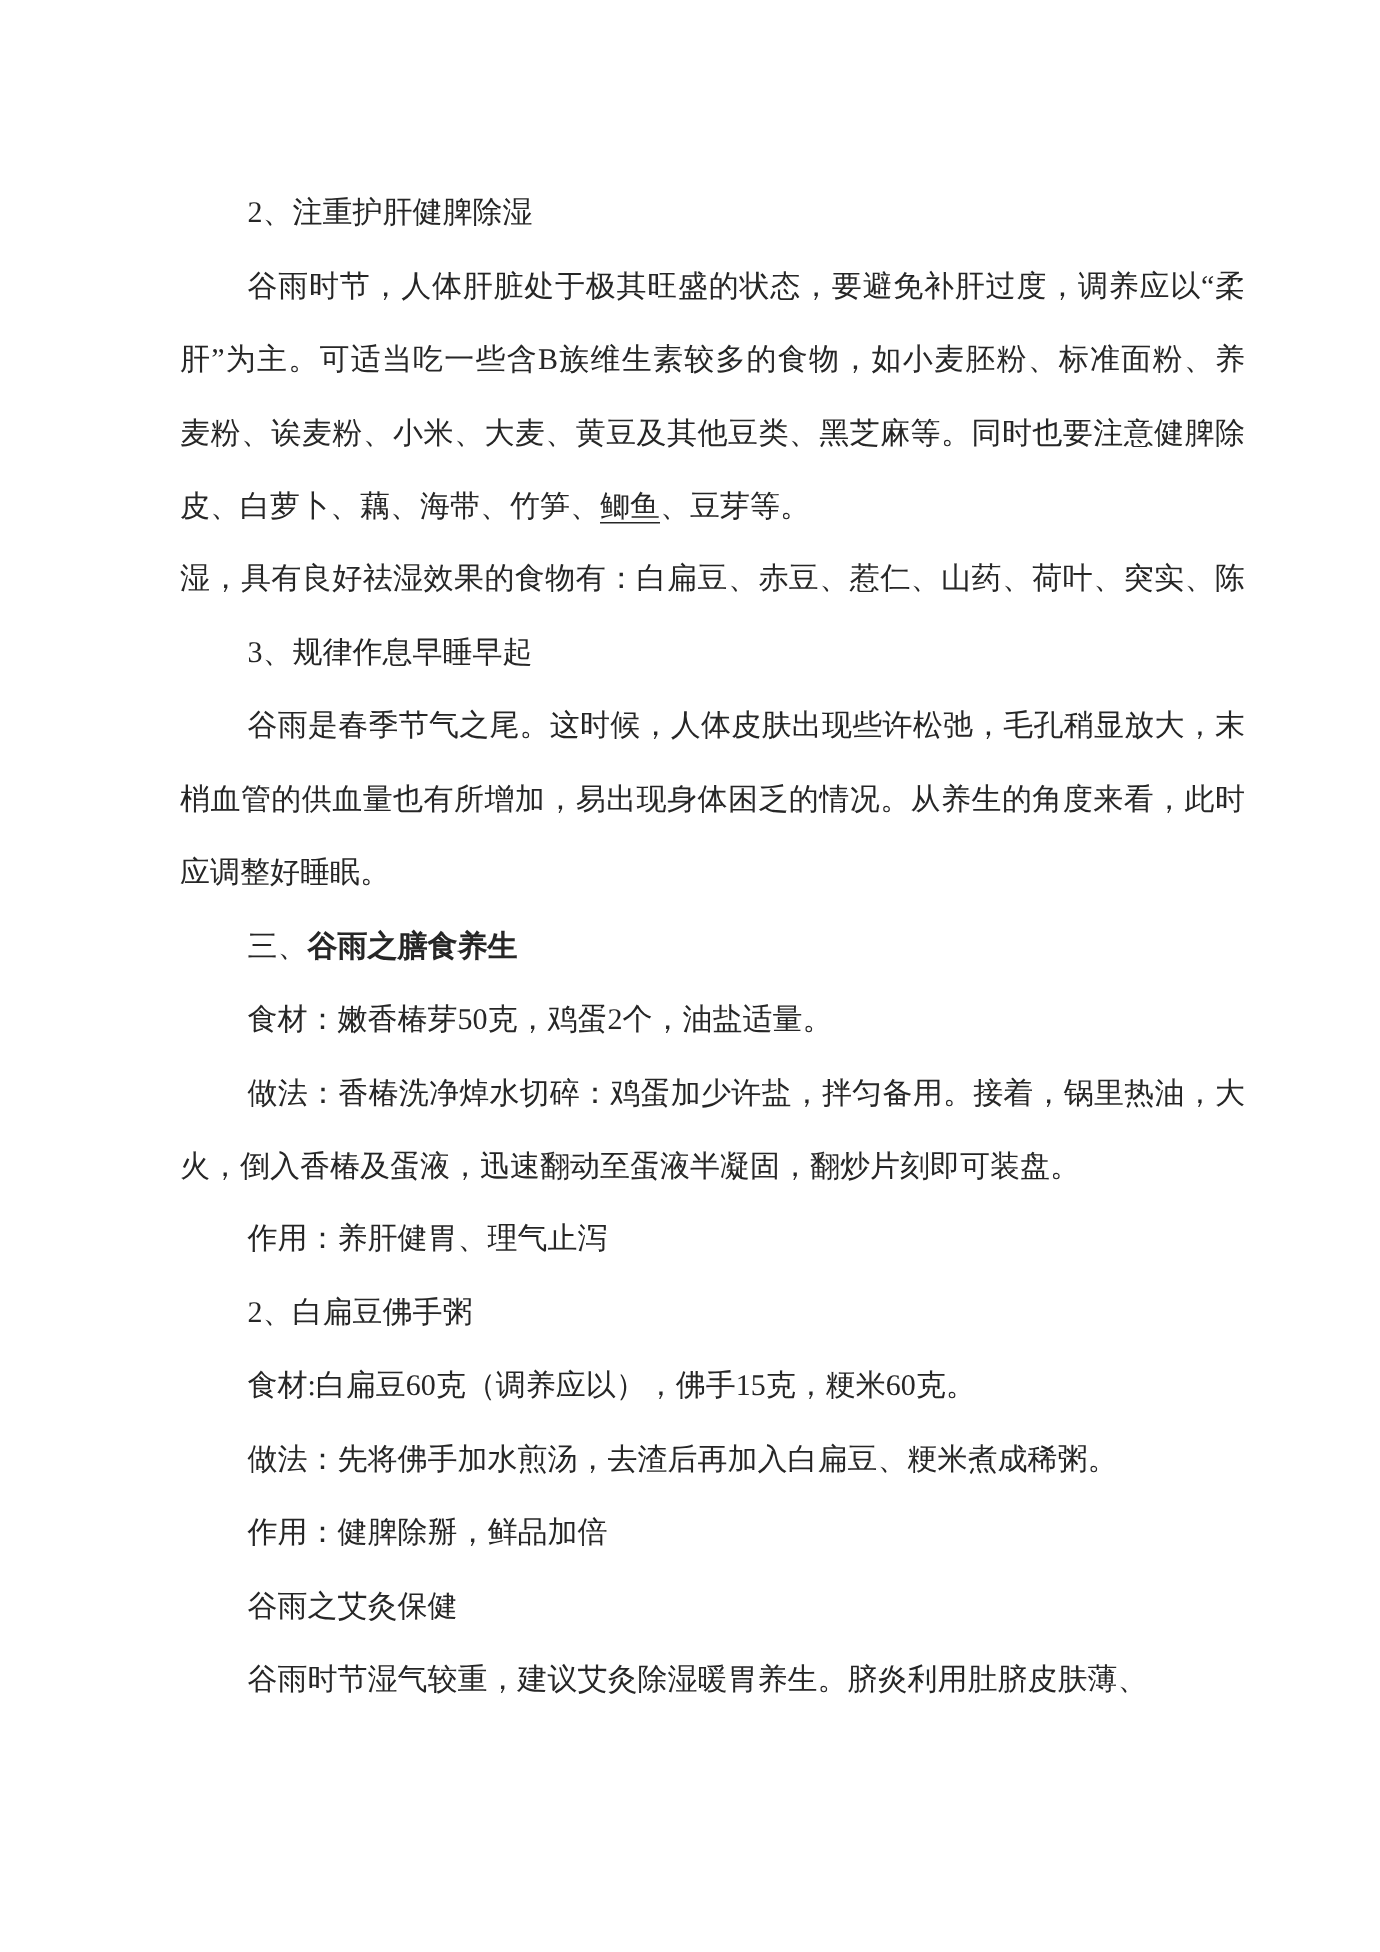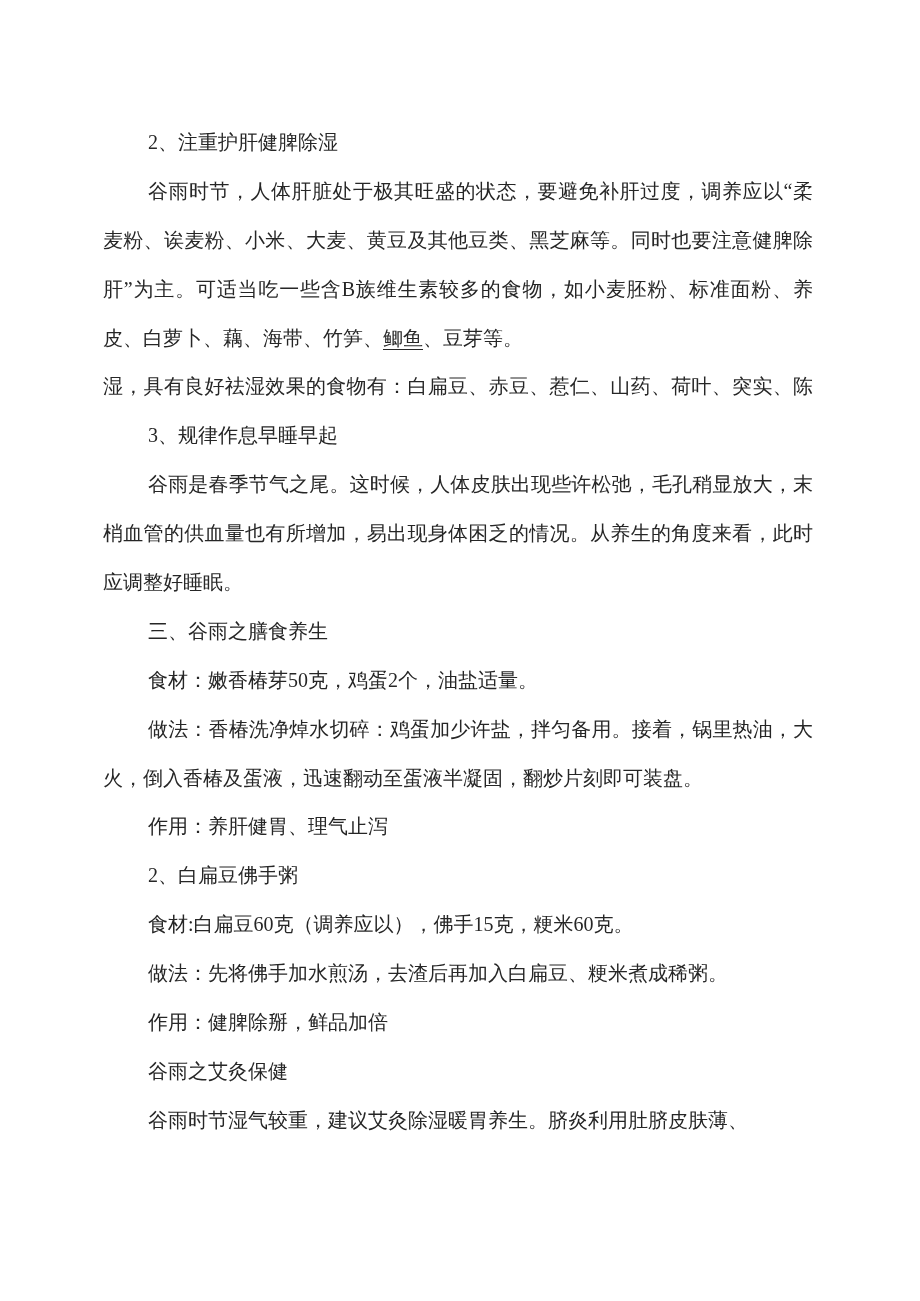--- a/index.html
+++ b/index.html
@@ -9,59 +9,59 @@
   }
   .page {
     position: relative;
     width: 920px;
     height: 1301px;
     background: #ffffff;
     overflow: hidden;
   }
   .doc {
     position: absolute;
-    left: 103px;
+    left: 120px;
     top: 118px;
     width: 710px;
     font-family: "Liberation Serif", "DejaVu Serif", serif;
     font-size: 20px;
     color: #262626;
   }
   .ln {
     height: 48.9px;
     line-height: 48.9px;
     overflow: hidden;
   }
   .ind {
     text-indent: 45px;
   }
   .jst {
     text-align: justify;
     text-align-last: justify;
   }
   .b {
-    font-weight: normal;
+    font-weight: bold;
   }
   .ul {
     text-decoration: underline;
     text-decoration-thickness: 1px;
     text-underline-offset: 4px;
   }
 </style>
 </head>
 <body>
 
 <div class="page">
   <div class="doc">
 
     <div class="ln ind">2、注重护肝健脾除湿</div>
 
     <div class="ln ind jst">谷雨时节，人体肝脏处于极其旺盛的状态，要避免补肝过度，调养应以“柔</div>
+    <div class="ln jst">肝”为主。可适当吃一些含B族维生素较多的食物，如小麦胚粉、标准面粉、养</div>
     <div class="ln jst">麦粉、诶麦粉、小米、大麦、黄豆及其他豆类、黑芝麻等。同时也要注意健脾除</div>
-    <div class="ln jst">肝”为主。可适当吃一些含B族维生素较多的食物，如小麦胚粉、标准面粉、养</div>
     <div class="ln">
       <span>皮、白萝卜、藕、海带、竹笋、</span><span class="ul">鲫鱼</span><span>、豆芽等。</span>
     </div>
 
     <div class="ln jst">湿，具有良好祛湿效果的食物有：白扁豆、赤豆、惹仁、山药、荷叶、突实、陈</div>
 
     <div class="ln ind">3、规律作息早睡早起</div>
 
     <div class="ln ind jst">谷雨是春季节气之尾。这时候，人体皮肤出现些许松弛，毛孔稍显放大，末</div>
     <div class="ln jst">梢血管的供血量也有所增加，易出现身体困乏的情况。从养生的角度来看，此时</div>

